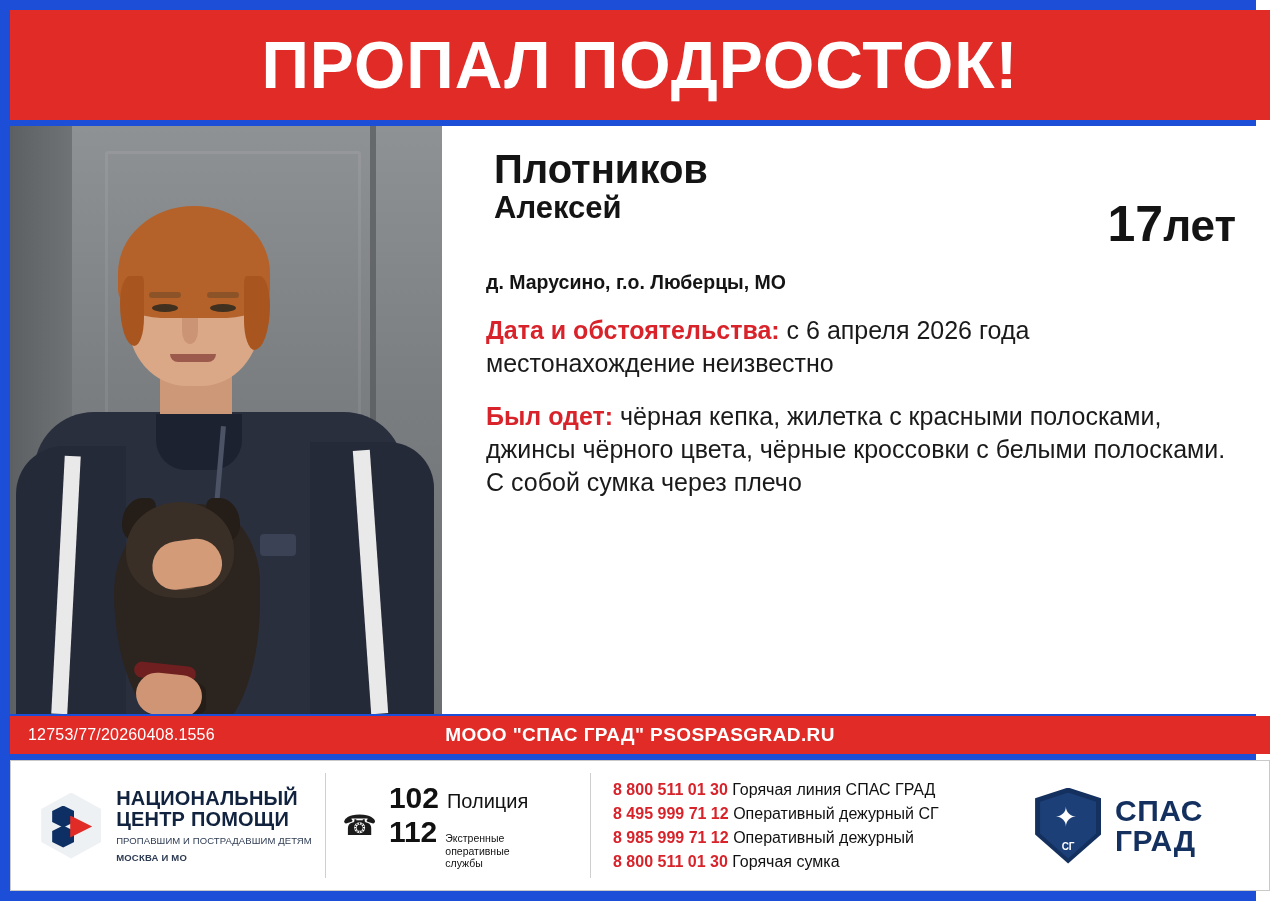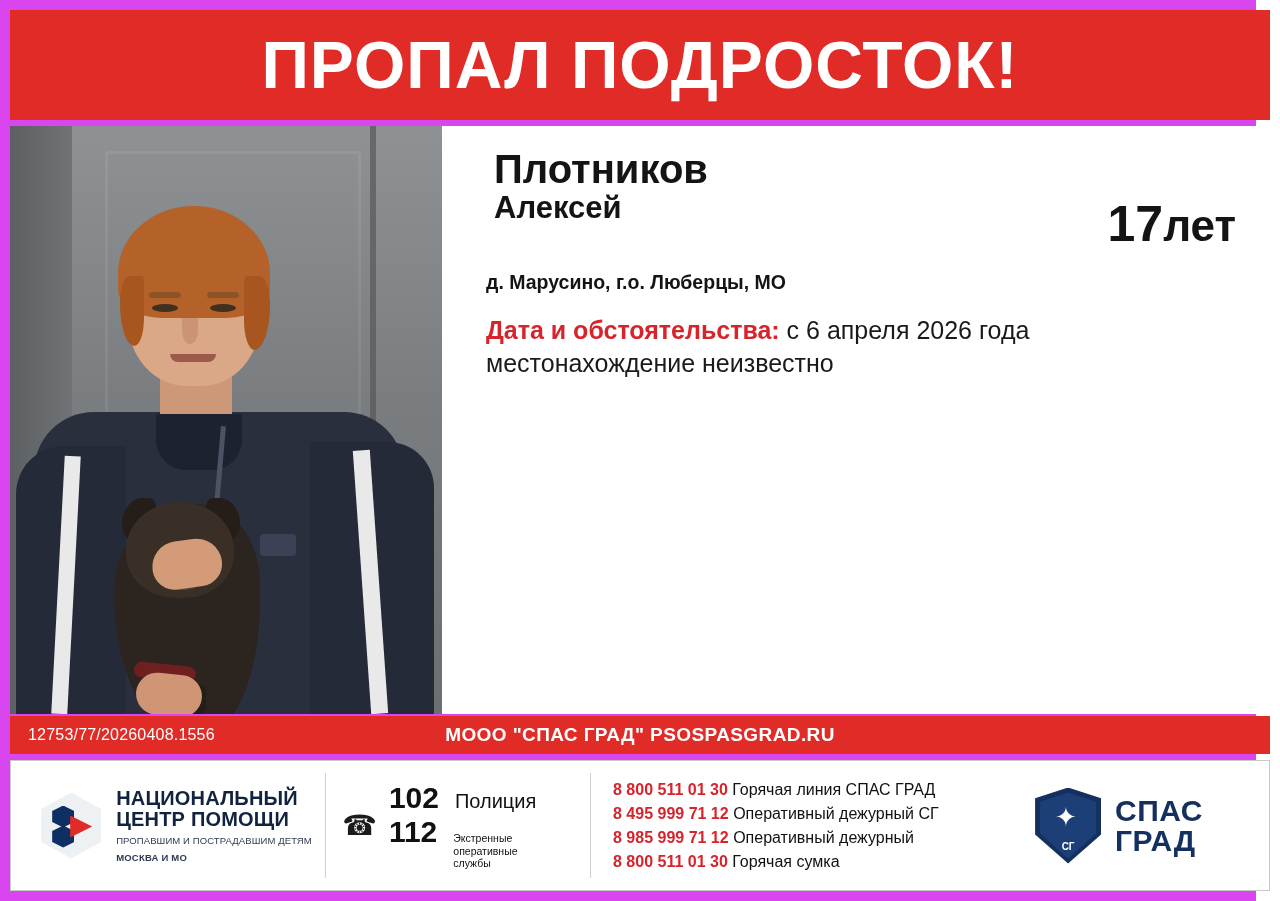--- a/index.html
+++ b/index.html
@@ -10,21 +10,21 @@
   body {
     font-family: "Liberation Sans", sans-serif;
     width: 1280px;
     height: 901px;
     overflow: hidden;
   }
   .poster {
     position: relative;
     width: 1256px;
     height: 901px;
-    background: #d946ef;
+    background: #1d4ed8;
     box-sizing: border-box;
   }
 
   
   .header {
     position: absolute;
     left: 10px;
     top: 10px;
     width: 1260px;
     height: 110px;
@@ -252,21 +252,21 @@
   .hex-r { position:absolute; left:32px; top:26px; width:22px; height:22px; background:#e02b27; clip-path: polygon(0 0, 100% 50%, 0 100%);}
   .nc-text { line-height: 1.06; }
   .nc-l1 { font-size: 20px; font-weight: bold; color:#12233f; letter-spacing:.2px;}
   .nc-l2 { font-size: 20px; font-weight: bold; color:#12233f; letter-spacing:.2px;}
   .nc-l3 { font-size: 9.5px; color:#2d3b52; margin-top:6px; letter-spacing:.1px;}
   .nc-l4 { font-size: 9.5px; font-weight:bold; color:#2d3b52; margin-top:7px; letter-spacing:.2px;}
 
   .phones-block { width: 248px; gap: 12px; padding-left: 16px; }
   .phone-icon { font-size: 28px; color:#1b1b1b; transform: scaleX(-1); }
   .pb-rows { }
-  .pb-row { display: flex; align-items: baseline; gap: 16px; }
+  .pb-row { display: flex; align-items: baseline; gap: 8px; }
   .pb-num { font-size: 30px; font-weight: bold; color:#111; }
   .pb-lbl { font-size: 20px; color:#111; }
   .pb-lbl-small { font-size: 10.5px; color:#111; line-height: 1.18; }
 
   .list-block { flex: 1 1 auto; padding-left: 22px; display:flex; align-items:center;}
   .ln { font-size: 16px; color:#111; line-height: 1.5; white-space: nowrap; }
   .ln b { color:#d8232a; font-weight: bold; }
 
   .brand-block { width: 276px; justify-content:center; gap: 14px; padding-right: 12px;}
   .shield {
@@ -343,20 +343,23 @@
         </div>
       </div>
 
       <div class="place">д. Марусино, г.о. Люберцы, МО</div>
 
       <div class="field">
         <span class="lbl">Дата и обстоятельства:</span><span> с 6 апреля 2026 года местонахождение неизвестно</span>
       </div>
 
 
+      <div class="field">
+        <span class="lbl">Был одет:</span><span> чёрная кепка, жилетка с красными полосками, джинсы чёрного цвета, чёрные кроссовки с белыми полосками. С собой сумка через плечо</span>
+      </div>
     </div>
   </div>
 
   <div class="redbar">
     <div class="code">12753/77/20260408.1556</div>
     <div class="site">МОOО "СПАС ГРАД" PSOSPASGRAD.RU</div>
   </div>
 
   <div class="footer">
 

